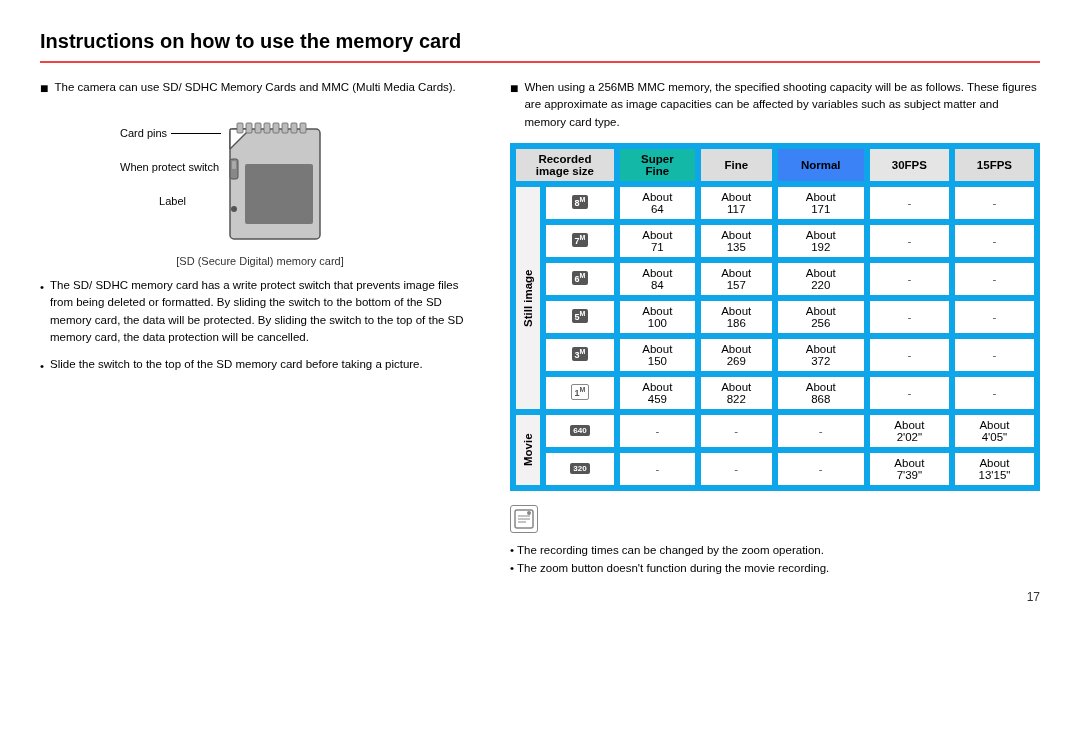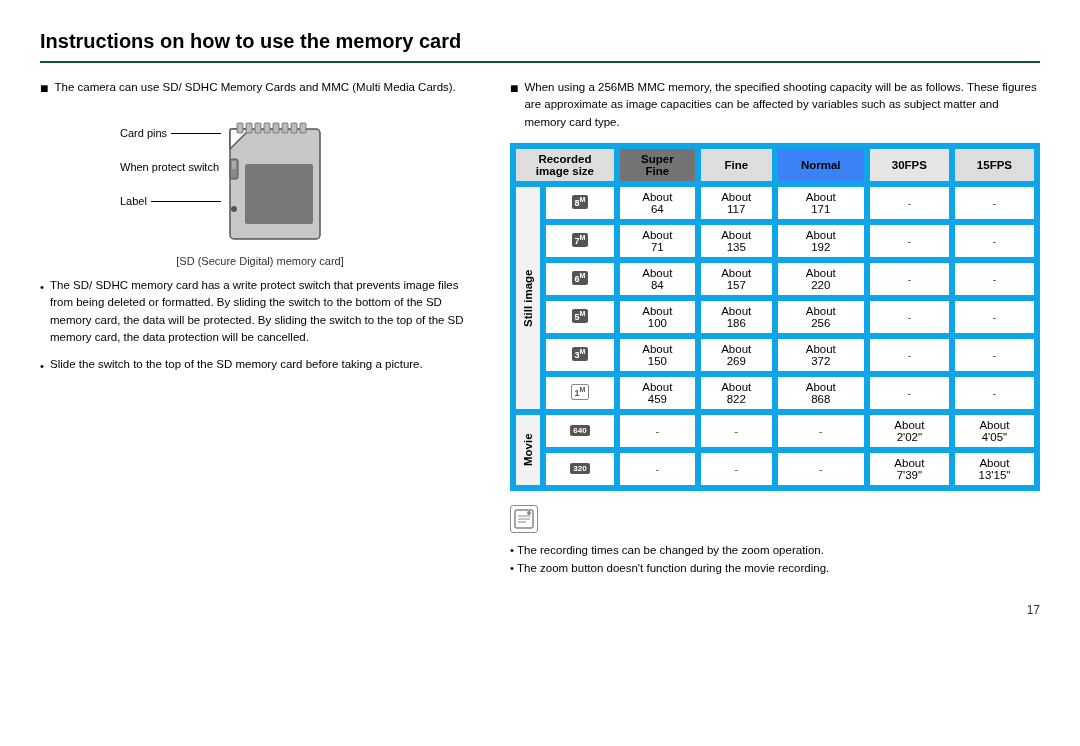--- a/index.html
+++ b/index.html
@@ -8,21 +8,21 @@
       font-size: 12px;
       background: #fff;
       color: #000;
       width: 1080px;
       min-height: 746px;
       padding: 30px 40px 20px 40px;
     }
     h1 {
       font-size: 20px;
       font-weight: bold;
-      border-bottom: 2px solid #14532d;
+      border-bottom: 2px solid #ef4444;
       padding-bottom: 8px;
       margin-bottom: 16px;
     }
     .main-layout {
       display: flex;
       gap: 30px;
     }
     .left-col {
       width: 440px;
       flex-shrink: 0;
@@ -122,21 +122,21 @@
       font-size: 14px;
       color: #555;
     }
     .note-lines {
       font-size: 11.5px;
       line-height: 1.6;
     }
     .page-number {
       text-align: right;
       font-size: 12px;
-      margin-top: 25px;
+      margin-top: 12px;
       color: #333;
     }
 
     
     .diagram-container {
       position: relative;
       width: 280px;
       margin: 10px auto 4px auto;
     }
     .label-text {
@@ -167,21 +167,21 @@
       <div style="display:flex; align-items:flex-start; gap:0;">
         <div style="width:105px; padding-top:18px;">
           <div style="display:flex; align-items:center; margin-bottom:22px;">
             <span class="label-text">Card pins</span>
             <div class="label-connector"></div>
           </div>
           <div style="display:flex; align-items:center; margin-bottom:22px;">
             <span class="label-text">When protect switch</span>
             <div class="label-connector"></div>
           </div>
-          <div style="display:flex; align-items:center; margin-top:2px;">
+          <div style="display:flex; align-items:center; margin-top:2px;flex-direction:column;">
             <span class="label-text">Label</span>
             <div class="label-connector"></div>
           </div>
         </div>
 
         <svg width="110" height="140" viewBox="0 0 110 140">
 
           <rect x="5" y="20" width="90" height="110" rx="4" ry="4" fill="#c8c8c8" stroke="#555" stroke-width="1.5"></rect>
 
           <polygon points="5,20 25,20 5,40" fill="#fff" stroke="none"></polygon>
@@ -224,21 +224,21 @@
   <div class="right-col">
     <div class="bullet-text">
       <span class="bullet-sym">■</span>
       <span>When using a 256MB MMC memory, the specified shooting capacity will be as follows. These figures are approximate as image capacities can be affected by variables such as subject matter and memory card type.</span>
     </div>
 
     <table class="img-table">
       <thead>
         <tr>
           <th colspan="2" style="background:#ddd;">Recorded<br>image size</th>
-          <th style="background:#737373;">Super<br>Fine</th>
+          <th style="background:#14b8a6;">Super<br>Fine</th>
           <th style="background:#ddd;">Fine</th>
           <th style="background:#3b82f6;">Normal</th>
           <th style="background:#e5e5e5;">30FPS</th>
           <th style="background:#ddd;">15FPS</th>
         </tr>
       </thead>
       <tbody>
 
         <tr>
           <td rowspan="6" style="background:#f2f2f2; font-weight:bold; writing-mode:vertical-rl; transform:rotate(180deg); width:28px; white-space:nowrap;">Still image</td>

